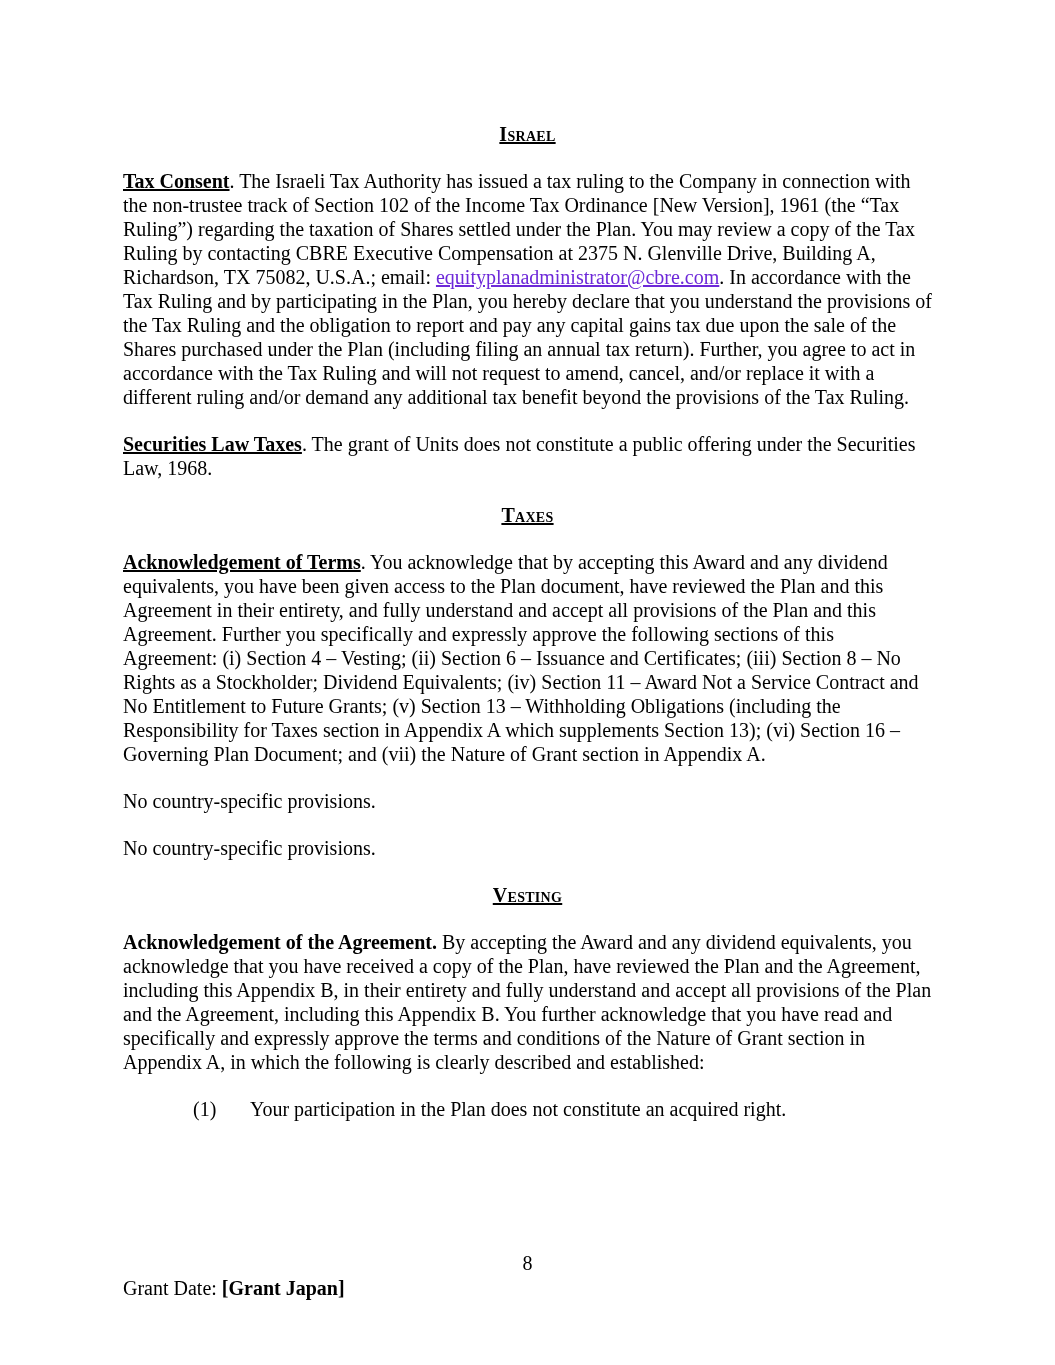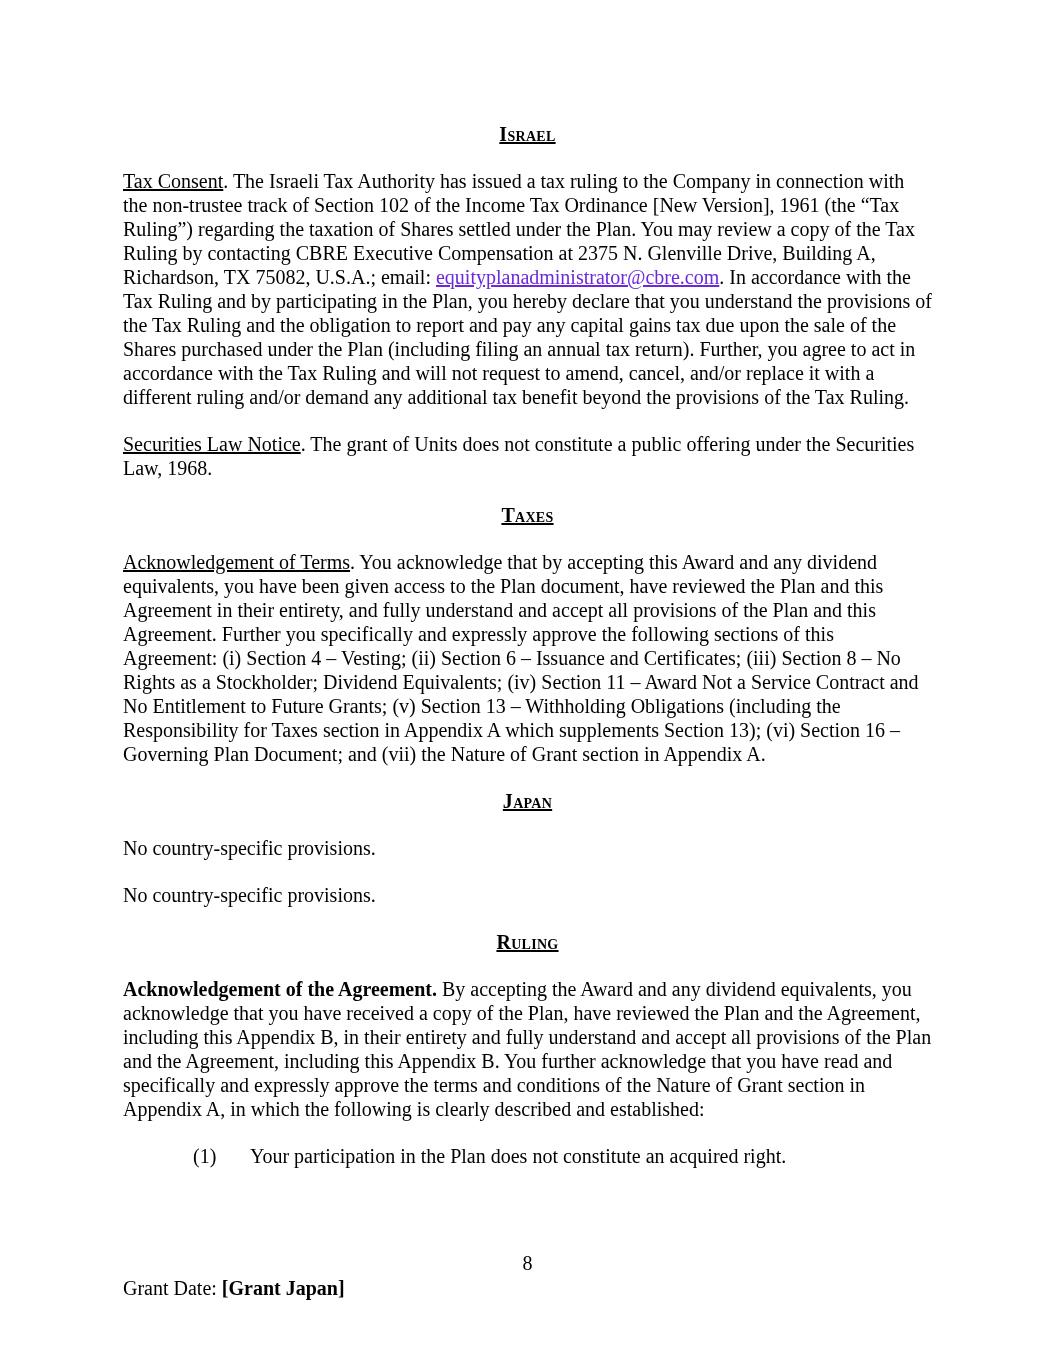--- a/index.html
+++ b/index.html
@@ -22,21 +22,21 @@
     font-variant: small-caps;
     text-align: center;
     margin: 0 0 23px 0;
     letter-spacing: 0.3px;
   }
   .country-heading .hu { text-decoration: underline; }
   .para { margin: 0 0 23px 0; }
   .seg.plain { font-weight: normal; }
   .seg.bold { font-weight: bold; }
   .seg.underline { }
-  .seg.bold-underline { font-weight: normal; text-decoration: underline; }
+  .seg.bold-underline { font-weight: bold; text-decoration: underline; }
   a.seg.link { color: #6d28d9; text-decoration: underline; cursor: pointer; }
   .list-item { padding-left: 70px; margin: 0 0 23px 0; }
   .list-num { display: inline-block; width: 57px; }
   .page-number {
     position: absolute;
     top: 1251px;
     left: 0;
     width: 100%;
     text-align: center;
   }
@@ -45,34 +45,33 @@
 </style>
 </head>
 <body>
 
 <div class="page">
 
   <h2 class="country-heading"><span class="hu">Israel</span></h2>
 
   <p class="para"><span class="seg bold-underline">Tax Consent</span><span class="seg plain">. The Israeli Tax Authority has issued a tax ruling to the Company in connection with the non-trustee track of Section 102 of the Income Tax Ordinance [New Version], 1961 (the “Tax Ruling”) regarding the taxation of Shares settled under the Plan.  You may review a copy of the Tax Ruling by contacting CBRE Executive Compensation at 2375 N. Glenville Drive, Building A, Richardson, TX 75082, U.S.A.; email: </span><a class="seg link" href="#">equityplanadministrator@cbre.com</a><span class="seg plain">.  In accordance with the Tax Ruling and by participating in the Plan, you hereby declare that you understand the provisions of the Tax Ruling and the obligation to report and pay any capital gains tax due upon the sale of the Shares purchased under the Plan (including filing an annual tax return).  Further, you agree to act in accordance with the Tax Ruling and will not request to amend, cancel, and/or replace it with a different ruling and/or demand any additional tax benefit beyond the provisions of the Tax Ruling.</span></p>
 
-  <p class="para"><span class="seg bold-underline">Securities Law Notice</span><span class="seg plain">.  The grant of Units does not constitute a public offering under the Securities Law, 1968.</span></p>
+  <p class="para"><span class="seg bold-underline">Securities Law Taxes</span><span class="seg plain">.  The grant of Units does not constitute a public offering under the Securities Law, 1968.</span></p>
 
   <h2 class="country-heading"><span class="hu">Taxes</span></h2>
 
   <p class="para"><span class="seg bold-underline">Acknowledgement of Terms</span><span class="seg plain">.  You acknowledge that by accepting this Award and any dividend equivalents, you have been given access to the Plan document, have reviewed the Plan and this Agreement in their entirety, and fully understand and accept all provisions of the Plan and this Agreement.  Further you specifically and expressly approve the following sections of this Agreement: (i) </span><span class="seg underline">Section 4</span><span class="seg plain"> – Vesting; (ii) </span><span class="seg underline">Section 6</span><span class="seg plain"> – Issuance and Certificates; (iii) </span><span class="seg underline">Section 8</span><span class="seg plain"> – No Rights as a Stockholder; Dividend Equivalents; (iv) </span><span class="seg underline">Section 11</span><span class="seg plain"> – Award Not a Service Contract and No Entitlement to Future Grants; (v) </span><span class="seg underline">Section 13</span><span class="seg plain"> – Withholding Obligations (including the Responsibility for Taxes section in </span><span class="seg underline">Appendix A</span><span class="seg plain"> which supplements </span><span class="seg underline">Section 13</span><span class="seg plain">); (vi) </span><span class="seg underline">Section 16</span><span class="seg plain"> – Governing Plan Document; and (vii) the Nature of Grant section in </span><span class="seg underline">Appendix A</span><span class="seg plain">.</span></p>
 
-  <h2 class="country-heading"><span class="hu">Japan</span></h2>
 
   <p class="para">No country-specific provisions.</p>
 
 
   <p class="para">No country-specific provisions.</p>
 
-  <h2 class="country-heading"><span class="hu">Ruling</span></h2>
+  <h2 class="country-heading"><span class="hu">Vesting</span></h2>
 
   <p class="para"><span class="seg bold">Acknowledgement of the Agreement.</span><span class="seg plain">  By accepting the Award and any dividend equivalents, you acknowledge that you have received a copy of the Plan, have reviewed the Plan and the Agreement, including this </span><span class="seg underline">Appendix B</span><span class="seg plain">, in their entirety and fully understand and accept all provisions of the Plan and the Agreement, including this </span><span class="seg underline">Appendix B</span><span class="seg plain">.  You further acknowledge that you have read and specifically and expressly approve the terms and conditions of the Nature of Grant section in </span><span class="seg underline">Appendix A</span><span class="seg plain">, in which the following is clearly described and established:</span></p>
 
   <div class="list-item">
     <span class="list-num">(1)</span><span>Your participation in the Plan does not constitute an acquired right.</span>
   </div>
 
   <div class="page-number">8</div>
 
   <div class="grant-date">

